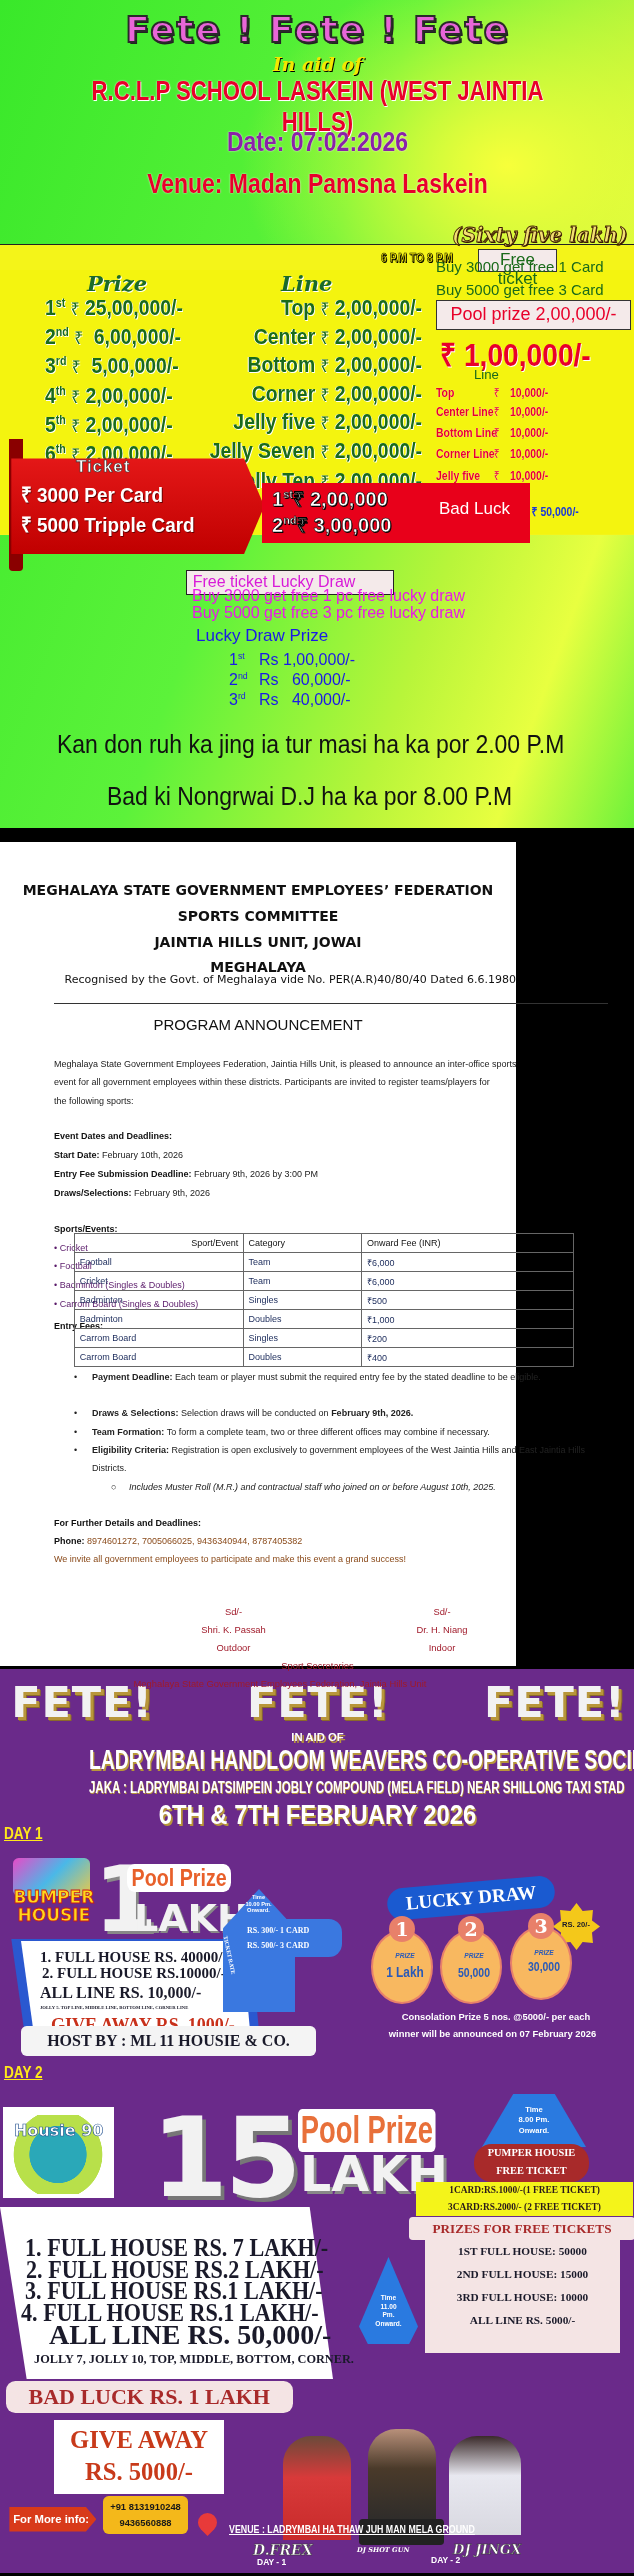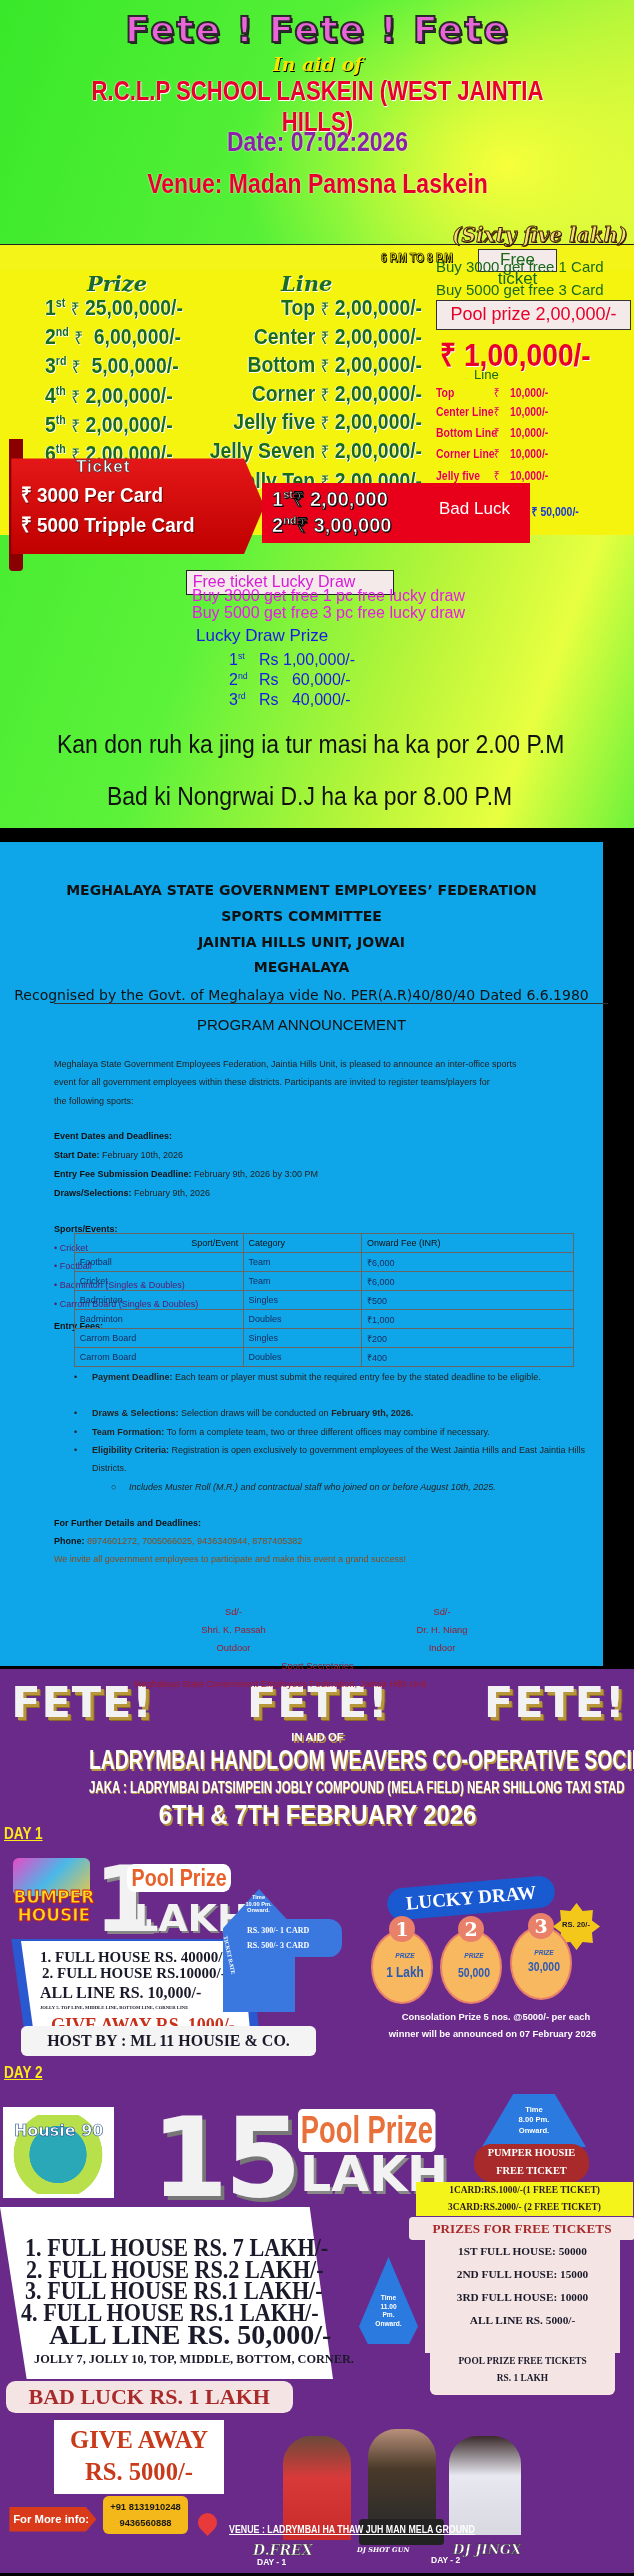--- a/index.html
+++ b/index.html
@@ -45,23 +45,23 @@
 #p1 .ftld{position:absolute;top:570px;left:186px;width:208px;height:24.6px;background:#f4eaea;border:1.9px solid #222;font-size:16px;color:#d81ad8;padding-left:5.7px;line-height:21px}
 #p1 .buy2{position:absolute;left:192px;font-size:16px;color:#e81ae8;white-space:nowrap}
 #p1 .ldp{position:absolute;top:626px;left:196px;font-size:17px;color:#1a1ae8}
 .ldrow{position:absolute;left:229px;font-size:16px;color:#1a1ae8;white-space:nowrap}
 .ldrow span{display:inline-block}
 #p1 .kan{position:absolute;top:730px;left:57px;font-size:25.5px;color:#111;white-space:nowrap;transform:scaleX(.9);transform-origin:left}
 #p1 .bad{position:absolute;top:782px;left:107px;font-size:25.5px;color:#111;white-space:nowrap;transform:scaleX(.9);transform-origin:left}
 
 
 #doc{position:relative;width:635px;height:841px;background:#000;padding-top:14px}
-#doc .paper{position:relative;width:603px;height:824px;background:#0ea5e9;font-family:"DejaVu Sans",sans-serif}
+#doc .paper{position:relative;width:516px;height:824px;background:#ffffff;font-family:"DejaVu Sans",sans-serif}
 .dh{position:absolute;width:100%;text-align:center;font-weight:bold;color:#111}
-#doc .recog{position:absolute;top:145px;width:100%;text-align:center;font-size:14px;color:#111}
+#doc .recog{position:absolute;top:131px;width:100%;text-align:right;font-size:11px;color:#111}
 #doc .rule{position:absolute;top:161px;left:54px;width:554px;border-top:0.9px solid #333}
 #doc .prog{position:absolute;top:174px;width:100%;text-align:center;font-size:15px;color:#111;font-family:"Liberation Sans",sans-serif}
 .dt{position:absolute;left:54px;font-size:9px;color:#222;font-family:"Liberation Sans",sans-serif;line-height:19px;white-space:nowrap}
 .dt b{color:#111}
 .sport{position:absolute;left:54px;font-size:9px;color:#5a1a6a;font-family:"Liberation Sans",sans-serif}
 .bul{position:absolute;left:74px;font-size:9px;color:#222;font-family:"Liberation Sans",sans-serif;width:529px;line-height:18px}
 .bul .dot{position:absolute;left:0}
 .bul .txt{display:block;padding-left:18px}
 .sig{position:absolute;font-size:9.4px;color:#a01a2a;text-align:center;font-family:"Liberation Sans",sans-serif;line-height:18px}
 
@@ -272,24 +272,20 @@
       <div>1CARD:RS.1000/-(1 FREE TICKET)</div>
       <div>3CARD:RS.2000/- (2 FREE TICKET)</div>
     </div>
   <div class="box serif" style="top:548px;left:409px;width:226px;height:23px;background:#f4e4e4;text-align:center;font-size:13.2px;line-height:23px;color:#a82a2a;border-radius:3.8px">PRIZES FOR FREE TICKETS</div>
   <div class="box serif" style="top:571px;left:425px;width:195px;height:113px;background:#f4e4e4;text-align:center;font-size:11.3px;line-height:23px;color:#1a1a2a">
       <div>1ST FULL HOUSE: 50000</div>
       <div>2ND FULL HOUSE: 15000</div>
       <div>3RD FULL HOUSE: 10000</div>
       <div>ALL LINE RS. 5000/-</div>
     </div>
-  <div class="box serif" style="top:684px;left:430px;width:185px;height:42px;background:#f4e4e4;text-align:center;font-size:9.4px;line-height:17px;color:#1a1a2a;border-radius:0 0 5.7px 5.7px">
-      <div>POOL PRIZE  FREE TICKETS</div>
-      <div>RS. 1 LAKH</div>
-    </div>
 
   <div class="box serif" style="top:712px;left:5.7px;width:287px;height:32px;background:#f4e4e4;border-radius:9.4px;text-align:center;font-size:22px;line-height:32px;color:#a82a2a">BAD LUCK RS. 1 LAKH</div>
   <div class="box serif" style="top:751px;left:54px;width:170px;height:74px;background:#fff;text-align:center;font-size:24.6px;line-height:32px;color:#c83a1a;padding-top:3.8px">
       <div>GIVE AWAY</div>
       <div>RS. 5000/-</div>
     </div>
 
   <div class="box" style="top:767px;left:283px;width:68px;height:104px;background:linear-gradient(180deg,#6a4a3a,#d83a3a 40%,#c82a2a);border-radius:28px 28px 0 0"></div>
   <div class="box" style="top:760px;left:368px;width:68px;height:99px;background:linear-gradient(180deg,#b8907a,#4a3a2a 40%,#2a2a2a);border-radius:28px 28px 0 0"></div>
   <div class="box" style="top:767px;left:449px;width:72px;height:99px;background:linear-gradient(180deg,#3a2a2a,#e8e8f0 40%,#d8d8e0);border-radius:28px 28px 0 0"></div>

